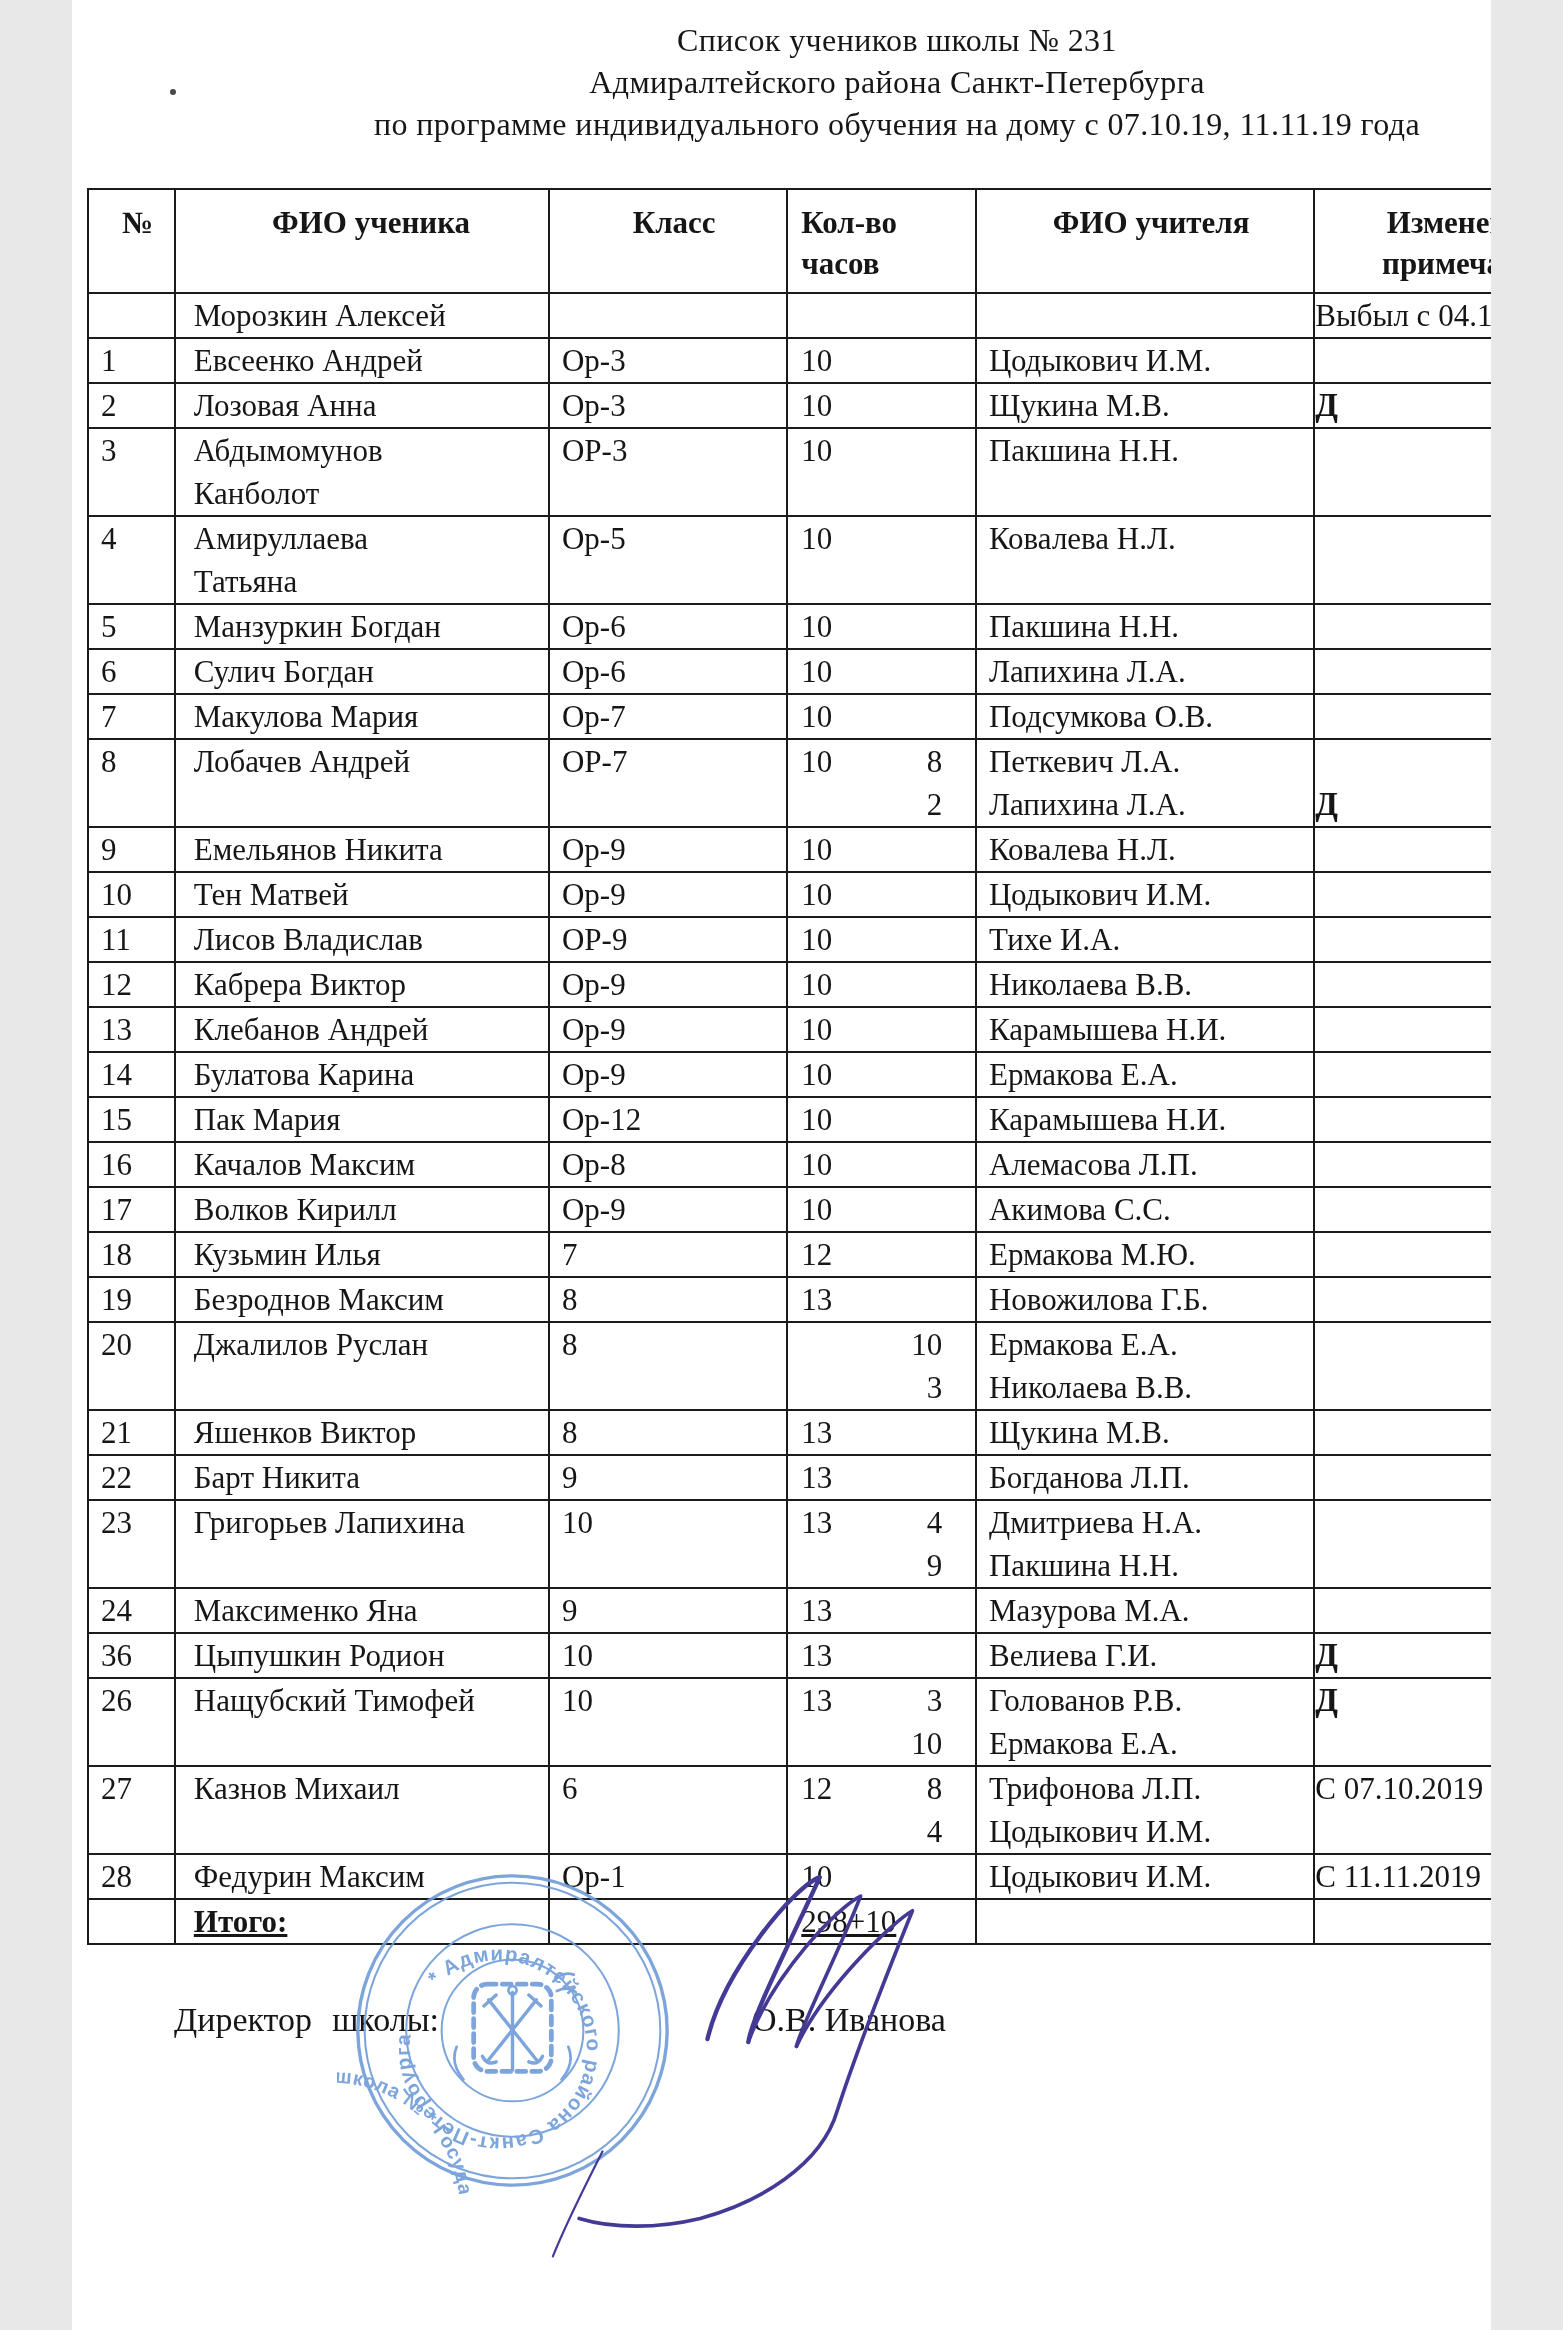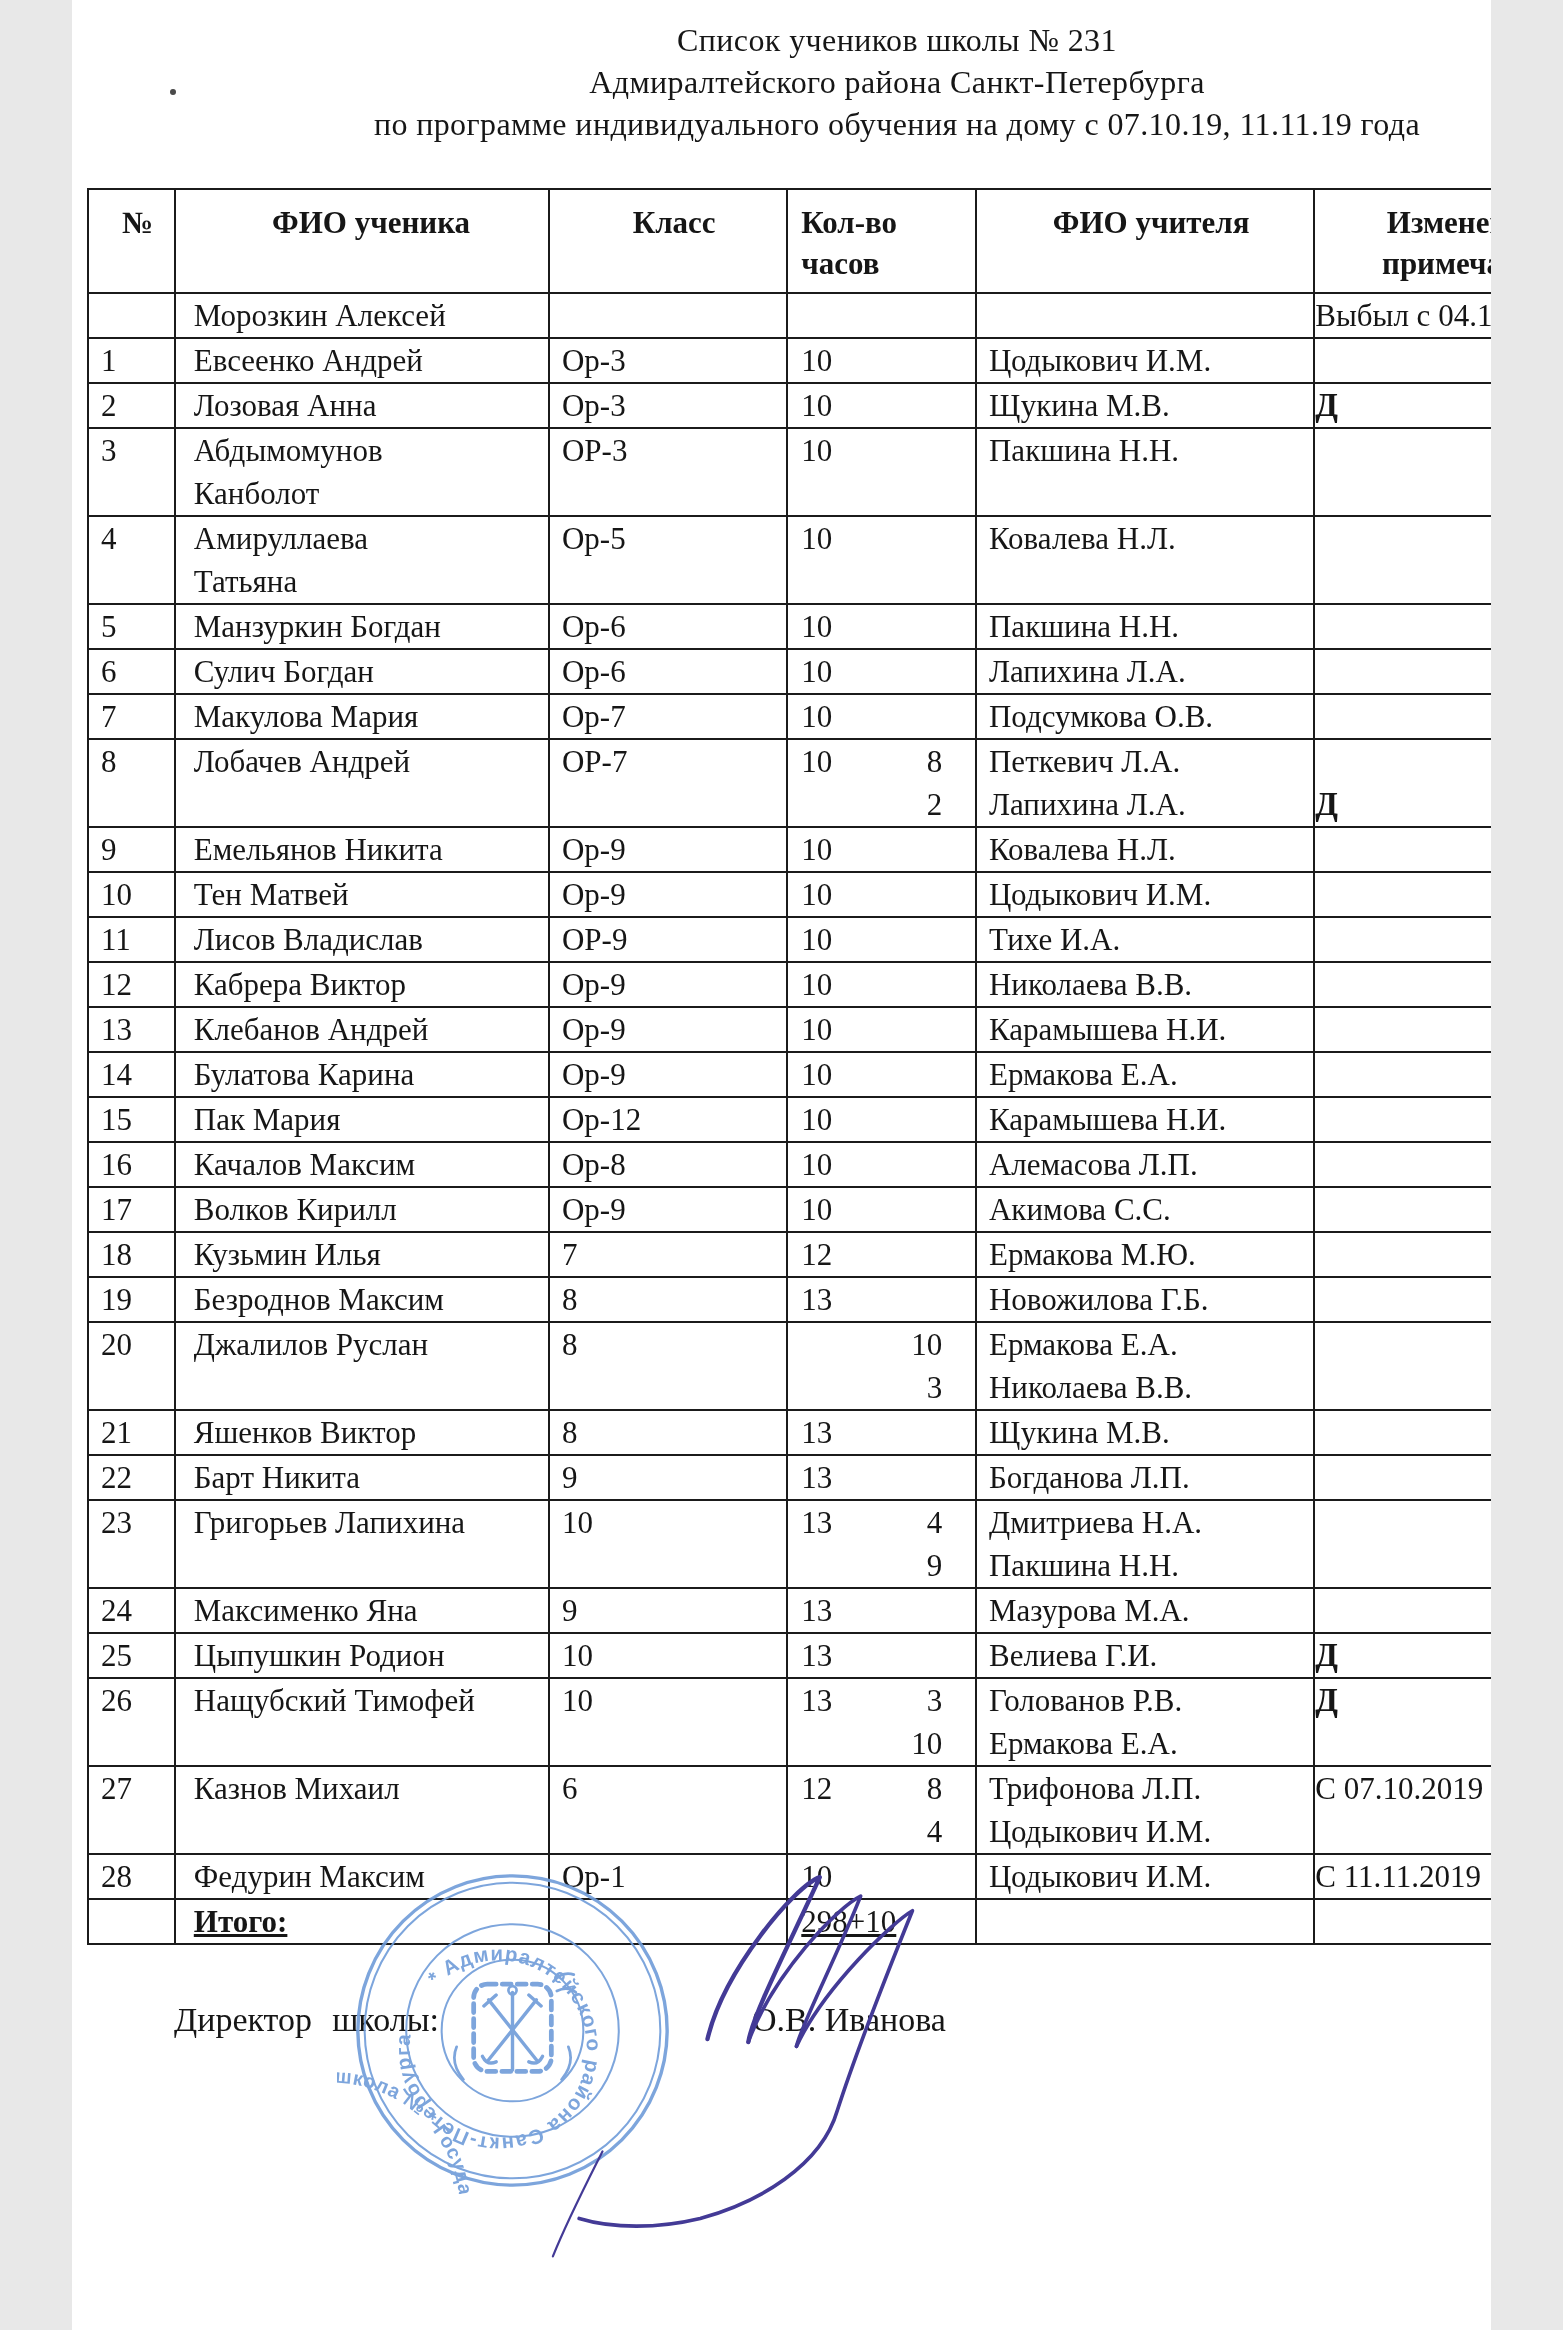--- a/index.html
+++ b/index.html
@@ -691,21 +691,21 @@
           </div>
           <div class="cell c-tch">
             <div class="ln">Мазурова М.А.</div>
           </div>
           <div class="cell c-rem">
             <div class="ln"></div>
           </div>
         </div>
         <div class="trow">
           <div class="cell c-num">
-            <div class="ln">25</div>
+            <div class="ln">36</div>
           </div>
           <div class="cell c-name">
             <div class="ln">Цыпушкин Родион</div>
           </div>
           <div class="cell c-cls">
             <div class="ln">10</div>
           </div>
           <div class="cell c-hrs">
             <div class="ln">
               <span>13</span>

